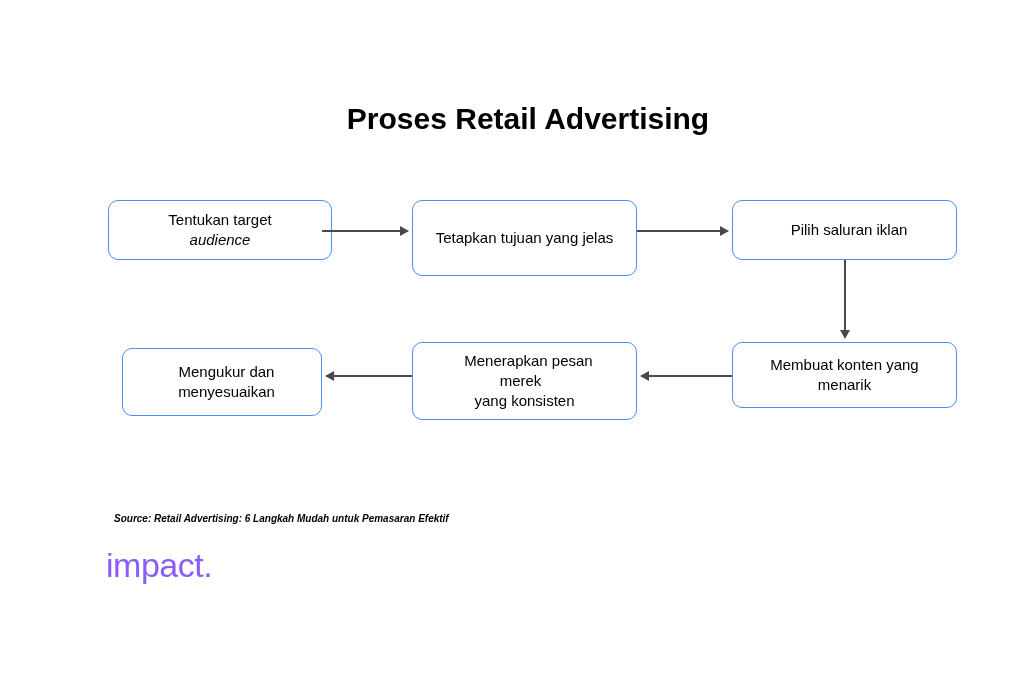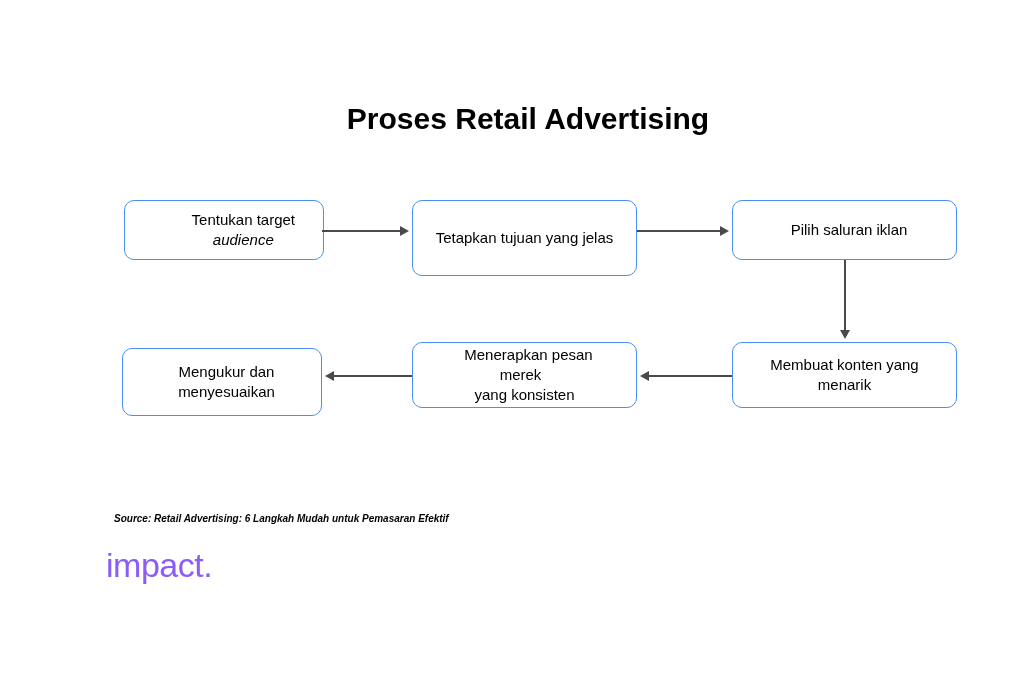--- a/index.html
+++ b/index.html
@@ -93,21 +93,21 @@
       letter-spacing: -0.5px;
     }
   </style>
 </head>
 <body>
 
 <div class="title">Proses Retail Advertising</div>
 
 <div class="diagram">
 
-  <div class="box" style="left:92px; top:8px; width:200px; height:60px;justify-content:flex-end;">
+  <div class="box" style="left:76px; top:8px; width:224px; height:60px;">
     <div>
       <span>Tentukan target</span><br>
       <span class="italic">audience</span>
     </div>
   </div>
 
   <div class="box" style="left:380px; top:8px; width:225px; height:76px;">
     <span>Tetapkan tujuan yang jelas</span>
   </div>
 
@@ -115,21 +115,21 @@
     <span>Pilih saluran iklan</span>
   </div>
 
   <div class="box" style="left:90px; top:156px; width:200px; height:68px;padding-left:21px;">
     <div>
       <span>Mengukur dan</span><br>
       <span>menyesuaikan</span>
     </div>
   </div>
 
-  <div class="box" style="left:380px; top:150px; width:225px; height:66px;">
+  <div class="box" style="left:380px; top:150px; width:225px; height:78px;">
     <div>
       <span>Menerapkan pesan merek</span><br>
       <span>yang konsisten</span>
     </div>
   </div>
 
   <div class="box" style="left:700px; top:150px; width:225px; height:66px;">
     <div>
       <span>Membuat konten yang</span><br>
       <span>menarik</span>

